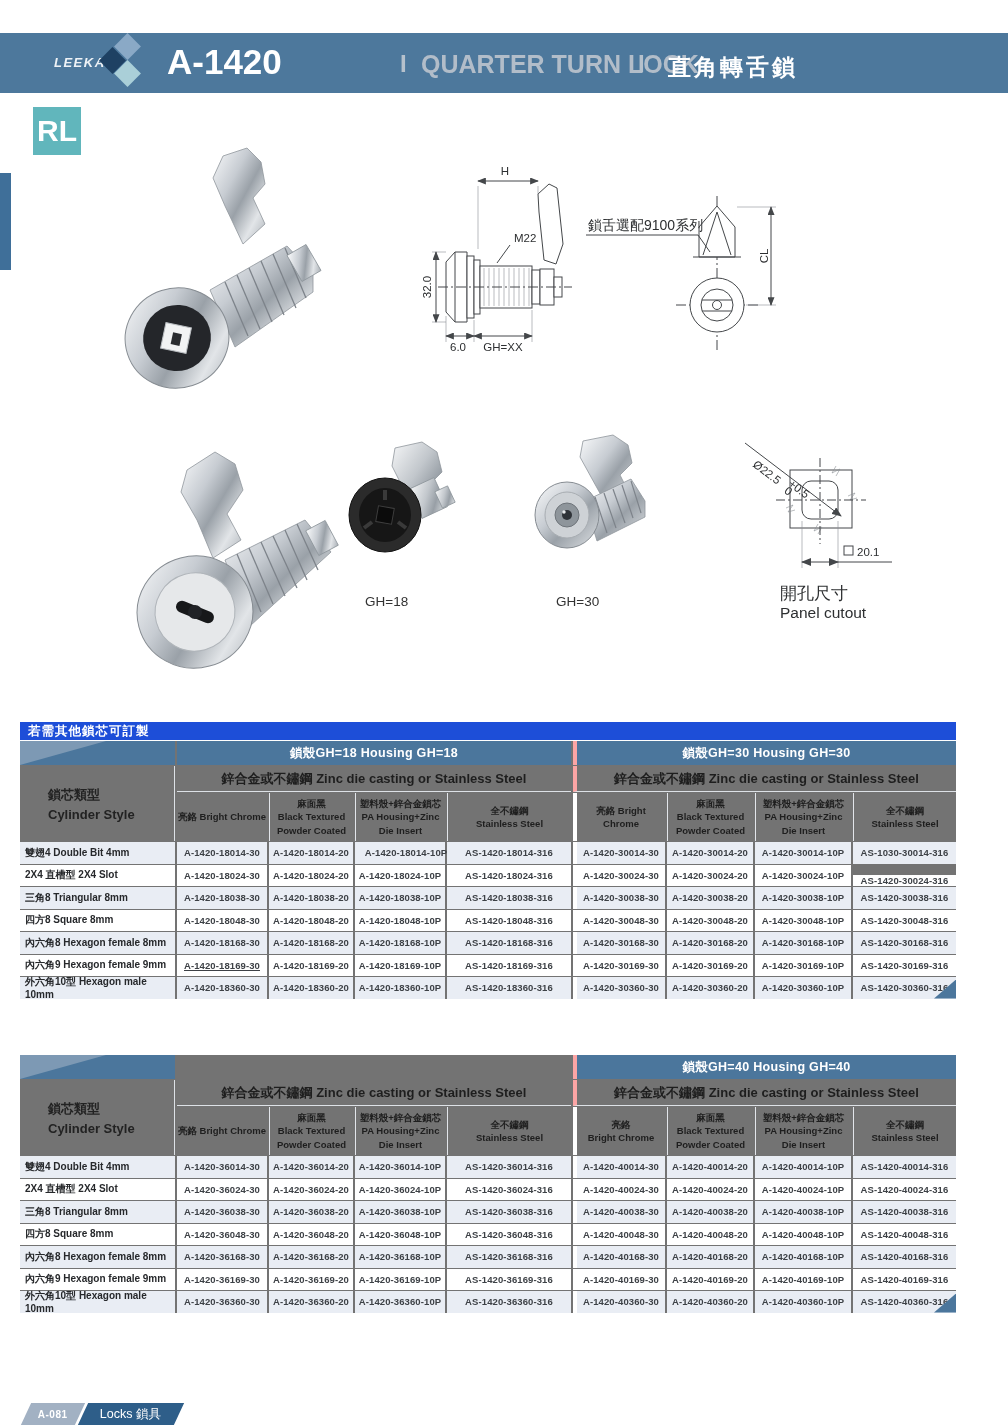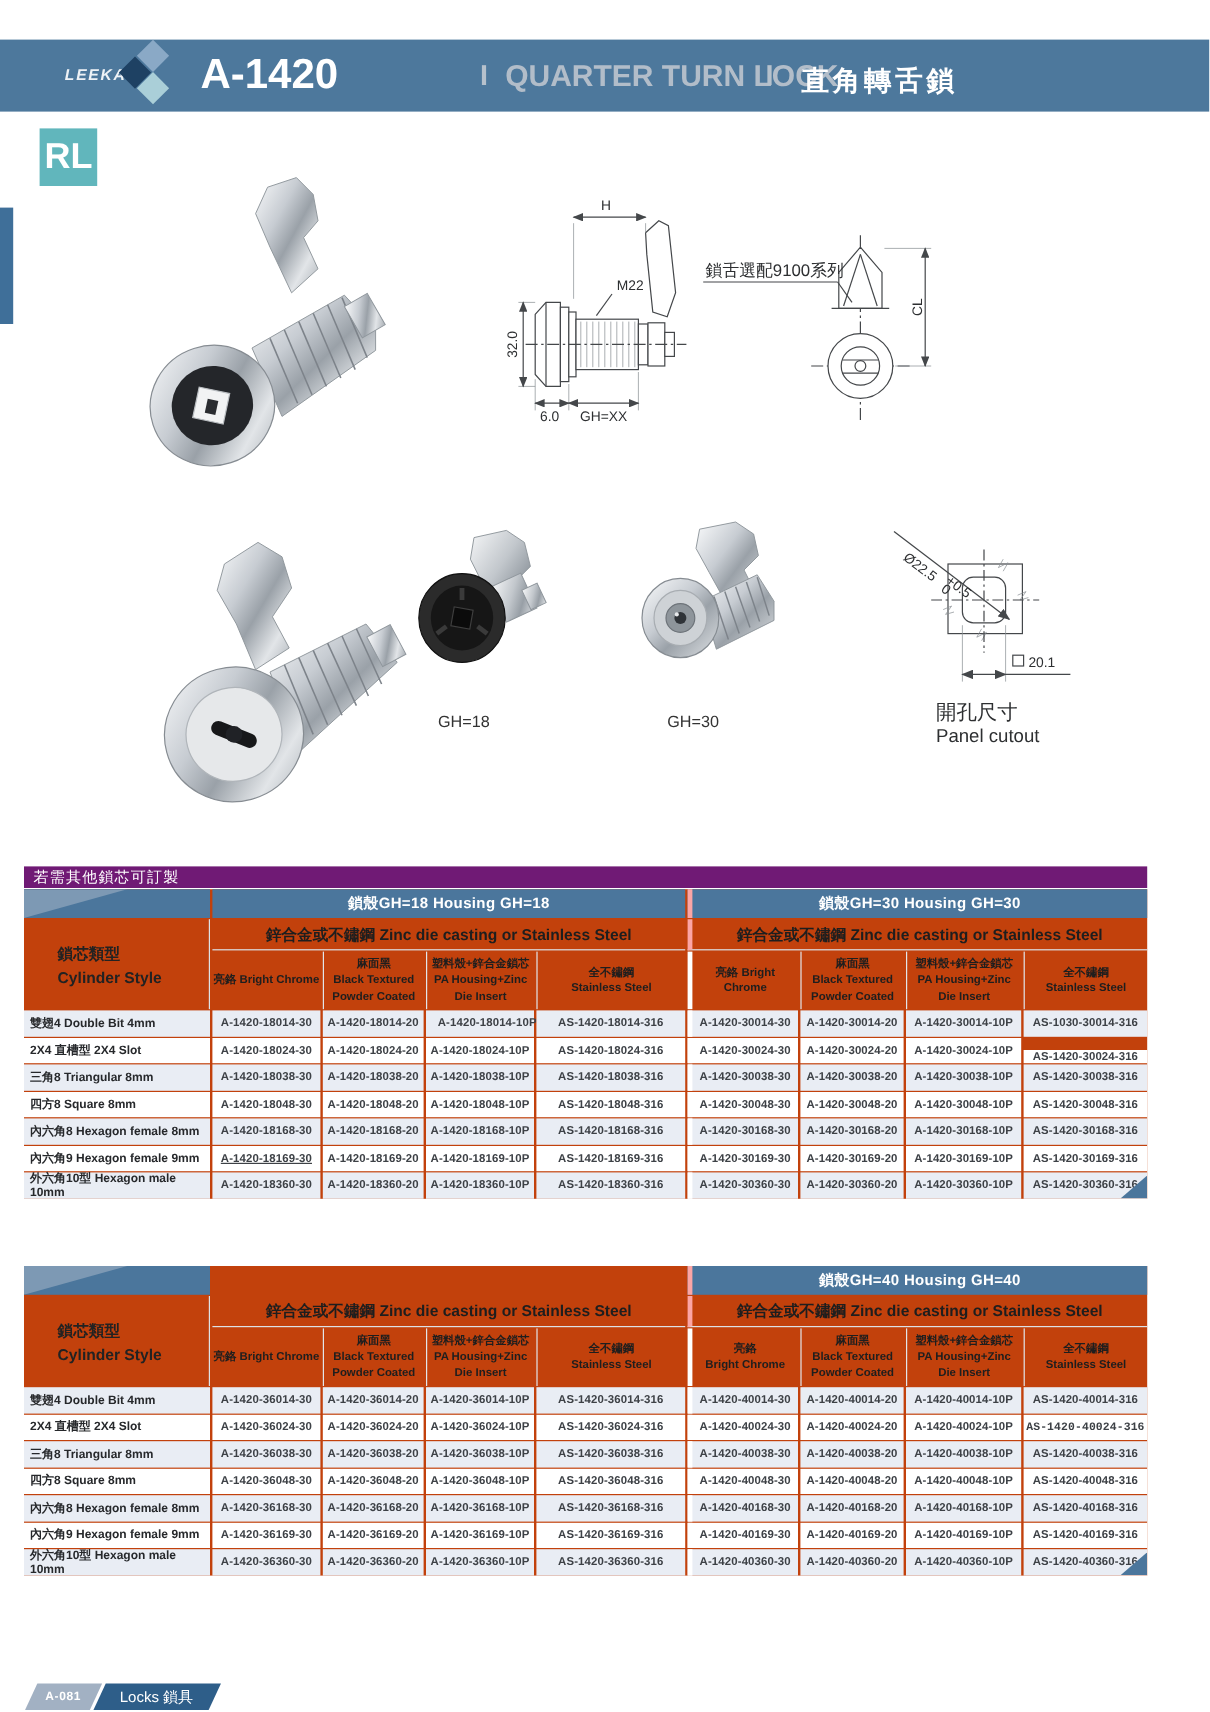--- a/index.html
+++ b/index.html
@@ -28,28 +28,28 @@
 
   
   .abs{position:absolute;}
   .photo-caption{position:absolute;font-size:13.5px;color:#333;}
   .line-art{stroke:#44474a;stroke-width:1;fill:none;}
   .thin{stroke:#8a8f94;stroke-width:.6;}
   .dimtext{fill:#2d2f31;font-size:11.5px;font-family:"Liberation Sans",sans-serif;}
   .cjktext{fill:#2d2f31;font-family:"Liberation Sans",sans-serif;}
 
   
-  .note-bar{position:absolute;left:20px;top:722px;width:936px;height:18px;background:#701a75;color:#fff;
-    font-size:12.5px;font-weight:normal;line-height:18px;padding-left:8px;box-sizing:border-box;letter-spacing:1px;}
+  .note-bar{position:absolute;left:20px;top:722px;width:936px;height:18px;background:#1d4ed8;color:#fff;
+    font-size:12.5px;font-weight:bold;line-height:18px;padding-left:8px;box-sizing:border-box;letter-spacing:1px;}
 
   
   .cat-grid{position:absolute;left:20px;width:936px;display:grid;
     grid-template-columns:155px 90px 84px 90px 124px 92px 86px 96px 103px;
     grid-template-rows:24px 26px 48px repeat(7,21.5px);
-    column-gap:2px;row-gap:1px;background:#c2410c;}
+    column-gap:2px;row-gap:1px;background:#737373;}
   .t1{top:741px;}
   .t2{top:1055px;}
   .cat-grid > div{box-sizing:border-box;}
   .c-corner{background:#4b769c;position:relative;overflow:hidden;}
   .c-corner::before{content:"";position:absolute;left:0;top:0;width:86px;height:100%;
     background:#7d99b4;clip-path:polygon(0 0,100% 0,0 100%);}
   .c-sec{background:#4b769c;color:#fff;font-weight:bold;font-size:12.5px;
     display:flex;align-items:center;justify-content:center;letter-spacing:.3px;}
   .sec2{border-left:4px solid #fca5a5;}
   .c-style{display:flex;flex-direction:column;justify-content:center;padding-left:28px;
@@ -471,21 +471,21 @@
       <div class="c-part shaded" style="grid-area: 4 / 8;">A-1420-40014-10P</div>
       <div class="c-part shaded" style="grid-area: 4 / 9;">AS-1420-40014-316</div>
       <div class="c-rowlab" style="grid-area: 5 / 1;">2X4 直槽型 2X4 Slot</div>
       <div class="c-part" style="grid-area: 5 / 2;">A-1420-36024-30</div>
       <div class="c-part" style="grid-area: 5 / 3;">A-1420-36024-20</div>
       <div class="c-part" style="grid-area: 5 / 4;">A-1420-36024-10P</div>
       <div class="c-part" style="grid-area: 5 / 5;">AS-1420-36024-316</div>
       <div class="c-part sec2" style="grid-area: 5 / 6;">A-1420-40024-30</div>
       <div class="c-part" style="grid-area: 5 / 7;">A-1420-40024-20</div>
       <div class="c-part" style="grid-area: 5 / 8;">A-1420-40024-10P</div>
-      <div class="c-part" style="grid-area: 5 / 9; font-family: Liberation Mono, monospace;">AS-1420-40024-316</div>
+      <div class="c-part" style="grid-area: 5 / 9;">AS-1420-40024-316</div>
       <div class="c-rowlab shaded" style="grid-area: 6 / 1;">三角8 Triangular 8mm</div>
       <div class="c-part shaded" style="grid-area: 6 / 2;">A-1420-36038-30</div>
       <div class="c-part shaded" style="grid-area: 6 / 3;">A-1420-36038-20</div>
       <div class="c-part shaded" style="grid-area: 6 / 4;">A-1420-36038-10P</div>
       <div class="c-part shaded" style="grid-area: 6 / 5;">AS-1420-36038-316</div>
       <div class="c-part shaded sec2" style="grid-area: 6 / 6;">A-1420-40038-30</div>
       <div class="c-part shaded" style="grid-area: 6 / 7;">A-1420-40038-20</div>
       <div class="c-part shaded" style="grid-area: 6 / 8;">A-1420-40038-10P</div>
       <div class="c-part shaded" style="grid-area: 6 / 9;">AS-1420-40038-316</div>
       <div class="c-rowlab" style="grid-area: 7 / 1;">四方8 Square 8mm</div>

